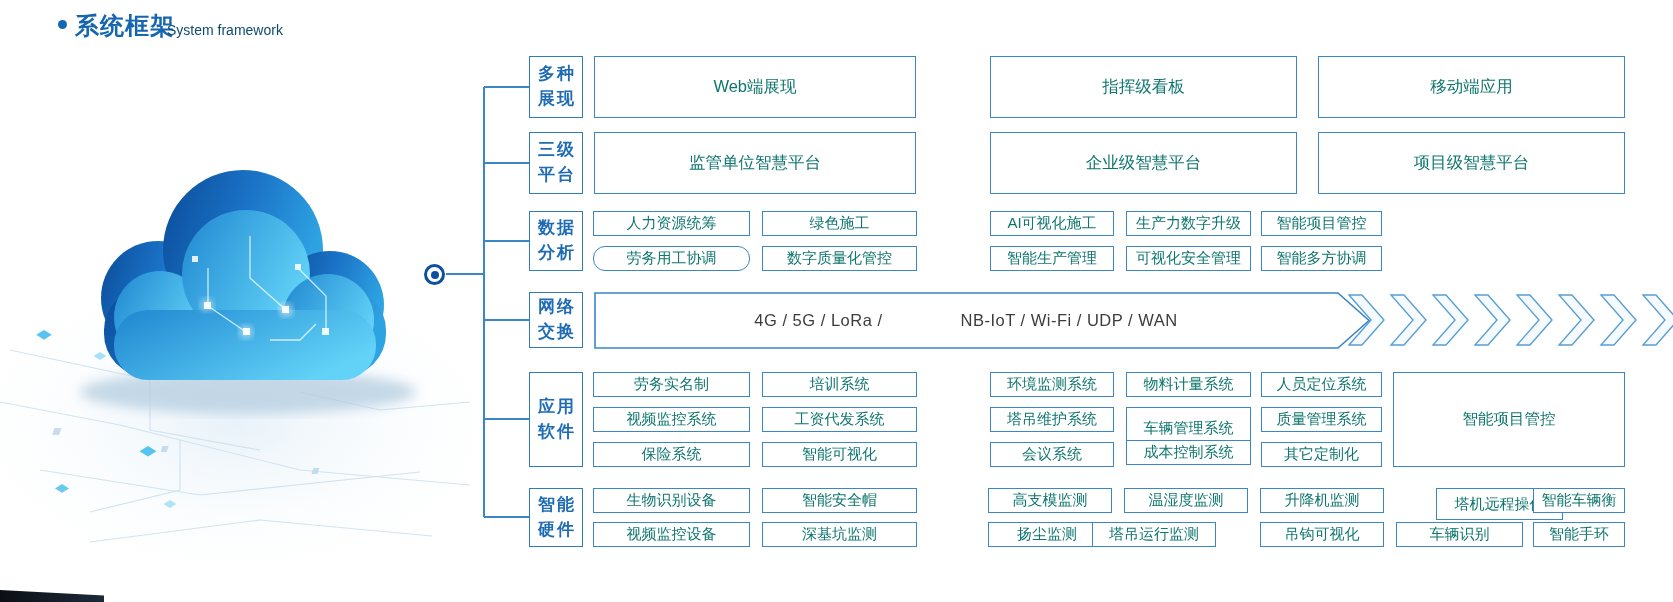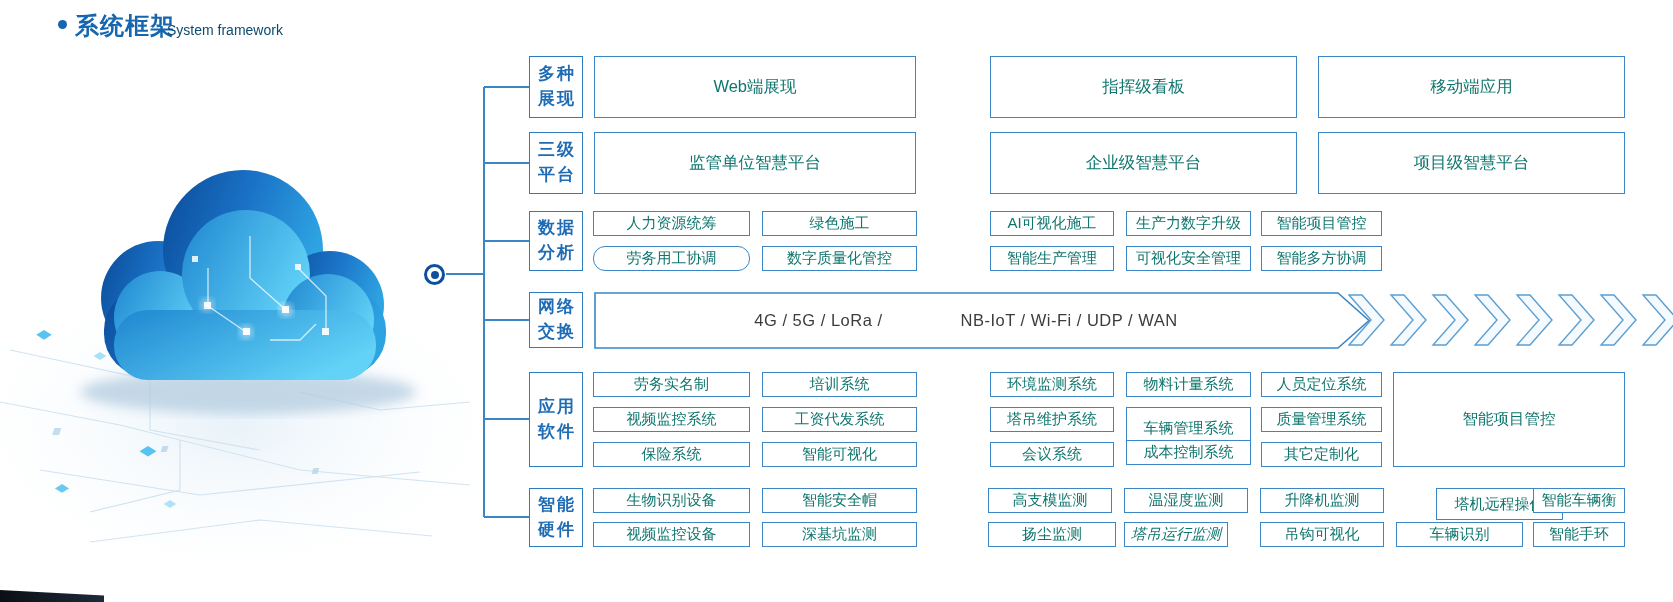--- a/index.html
+++ b/index.html
@@ -210,20 +210,20 @@
 
   <div class="cell" style="left:593px;top:488px;width:157px;height:25px;">生物识别设备</div>
   <div class="cell" style="left:762px;top:488px;width:155px;height:25px;">智能安全帽</div>
   <div class="cell" style="left:593px;top:522px;width:157px;height:25px;">视频监控设备</div>
   <div class="cell" style="left:762px;top:522px;width:155px;height:25px;">深基坑监测</div>
   <div class="cell" style="left:988px;top:488px;width:124px;height:25px;">高支模监测</div>
   <div class="cell" style="left:1124px;top:488px;width:124px;height:25px;">温湿度监测</div>
   <div class="cell" style="left:1260px;top:488px;width:124px;height:25px;">升降机监测</div>
   <div class="cell" style="left:1396px;top:488px;width:127px;height:32px;margin-left:40px;">塔机远程操作</div>
   <div class="cell" style="left:1533px;top:488px;width:92px;height:25px;">智能车辆衡</div>
-  <div class="cell" style="left:988px;top:522px;width:128px;height:25px;">扬尘监测</div>
-  <div class="cell" style="left:1124px;top:522px;width:104px;height:25px;font-style:italic;">塔吊运行监测</div>
+  <div class="cell" style="left:988px;top:522px;width:118px;height:25px;">扬尘监测</div>
+  <div class="cell" style="left:1092px;top:522px;width:124px;height:25px;">塔吊运行监测</div>
   <div class="cell" style="left:1260px;top:522px;width:124px;height:25px;">吊钩可视化</div>
   <div class="cell" style="left:1396px;top:522px;width:127px;height:25px;">车辆识别</div>
   <div class="cell" style="left:1533px;top:522px;width:92px;height:25px;">智能手环</div>
 
   <div class="dark-corner"></div>
 </div>
 
 </body></html>

